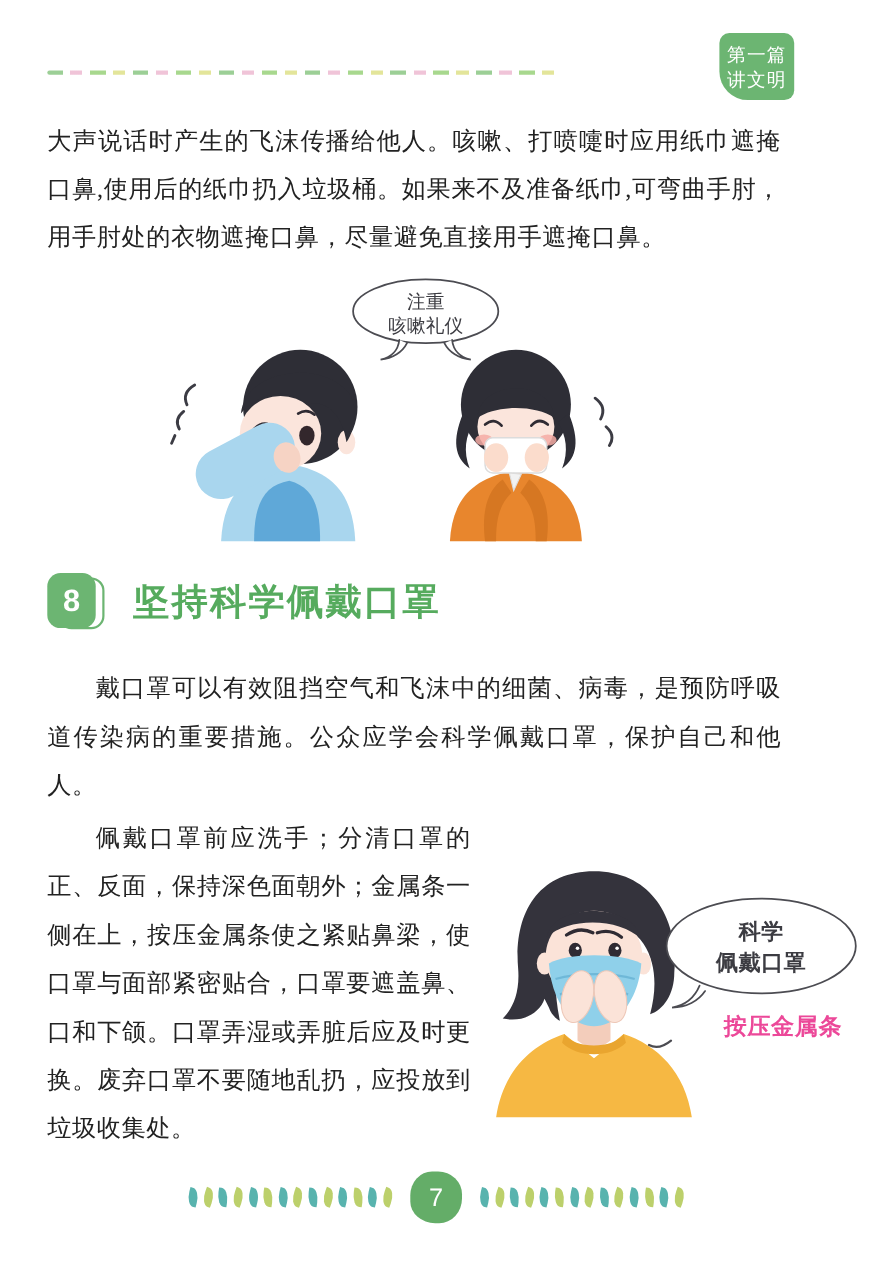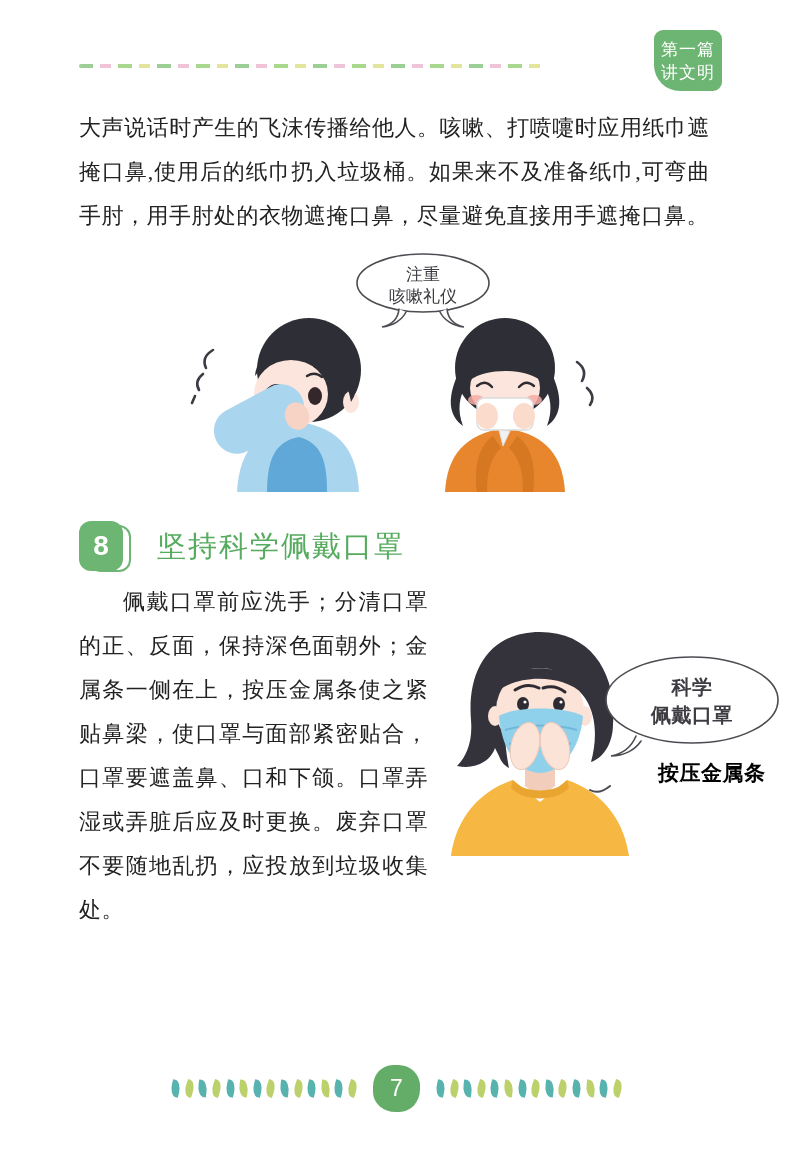--- a/index.html
+++ b/index.html
@@ -3,21 +3,21 @@
 <meta charset="utf-8">
 <style>
   * { margin:0; padding:0; box-sizing:border-box; }
   html,body { background:#ffffff; }
   .page {
     position:relative; width:793px; height:1150px; margin:0 auto;
     background:#ffffff; overflow:hidden;
     font-family:"Liberation Serif","DejaVu Serif",serif;
     color:#222;
   }
-  .content { padding:0 83px 0 79px; }
+  .content { padding:0 83px 0 43px; }
 
   
   .deco-line {
     margin-top:64px; width:465px; height:4px; border-radius:2px;
     background:repeating-linear-gradient(90deg,
       #9ccf96 0 14px, rgba(0,0,0,0) 14px 21px,
       #f0c4d8 21px 32px, rgba(0,0,0,0) 32px 39px,
       #a8d88e 39px 53px, rgba(0,0,0,0) 53px 60px,
       #e3e59a 60px 71px, rgba(0,0,0,0) 71px 78px);
   }
@@ -54,33 +54,33 @@
   }
   .num-badge .card-front {
     position:absolute; left:0; top:0; width:44px; height:50px;
     background:#6cb572; border-radius:12px;
     display:flex; align-items:center; justify-content:center;
     font-family:"Liberation Sans","DejaVu Sans",sans-serif;
     font-weight:bold; font-size:28px; color:#fff;
   }
   .section-title {
     margin-left:24px; font-family:"Liberation Sans","DejaVu Sans",sans-serif;
-    font-weight:normal; font-size:29px; color:#56ab5e; letter-spacing:2px;
+    font-weight:bold; font-size:33px; color:#56ab5e; letter-spacing:2px;
   }
 
   
   .figure2 {
     float:right; width:272px; height:232px; margin-top:46px; margin-left:10px;
     position:relative;
   }
   .figure2 .woman { position:absolute; left:5px; top:2px; }
   .figure2 .bubble2 { position:absolute; left:162px; top:28px; }
   .figure2 .caption {
     position:absolute; left:176px; top:130px; width:180px;
-    font-size:21px; line-height:35px; color:#000000; white-space:nowrap;
+    font-size:21px; line-height:35px; color:#ec4899; white-space:nowrap;
   }
   .figure2 .caption-tick { position:absolute; left:150px; top:152px; }
 
   svg text { font-family:"Liberation Serif","DejaVu Serif",serif; }
 
   
   .footer {
     position:absolute; left:0; right:0; bottom:38px;
     display:flex; align-items:center; justify-content:center;
   }
@@ -170,20 +170,21 @@
     </div>
 
     <div class="section-head">
       <div class="num-badge">
         <div class="card-back"></div>
         <div class="card-front">8</div>
       </div>
       <div class="section-title">坚持科学佩戴口罩</div>
     </div>
 
+    <p class="para indent p2">戴口罩可以有效阻挡空气和飞沫中的细菌、病毒，是预防呼吸道传染病的重要措施。公众应学会科学佩戴口罩，保护自己和他人。</p>
 
     <p class="para indent p3">
       <span class="figure2" style="display:block;font-weight:bold;">
         <svg class="woman" width="193" height="228" viewBox="0 0 193 228">
           <path d="M97,4 C45,4 24,44 28,92 C30,116 22,130 14,138 C34,142 48,132 52,120 L56,128 C58,134 62,138 66,140 C60,110 60,84 74,66 C96,46 128,48 142,70 C154,88 154,112 148,134 C160,130 170,116 170,96 C174,48 150,4 97,4 Z" fill="#34333c"></path>
           <path d="M82,132 L112,132 L112,158 C102,166 92,166 82,158 Z" fill="#f3cdbb"></path>
           <ellipse cx="52" cy="88" rx="7" ry="10" fill="#fbe3d8"></ellipse>
           <ellipse cx="142" cy="88" rx="7" ry="10" fill="#fbe3d8"></ellipse>
           <ellipse cx="97" cy="82" rx="44" ry="42" fill="#fbe3d8"></ellipse>
           <path d="M54,64 C60,32 134,32 140,66 C120,46 74,46 54,64 Z" fill="#34333c"></path>

